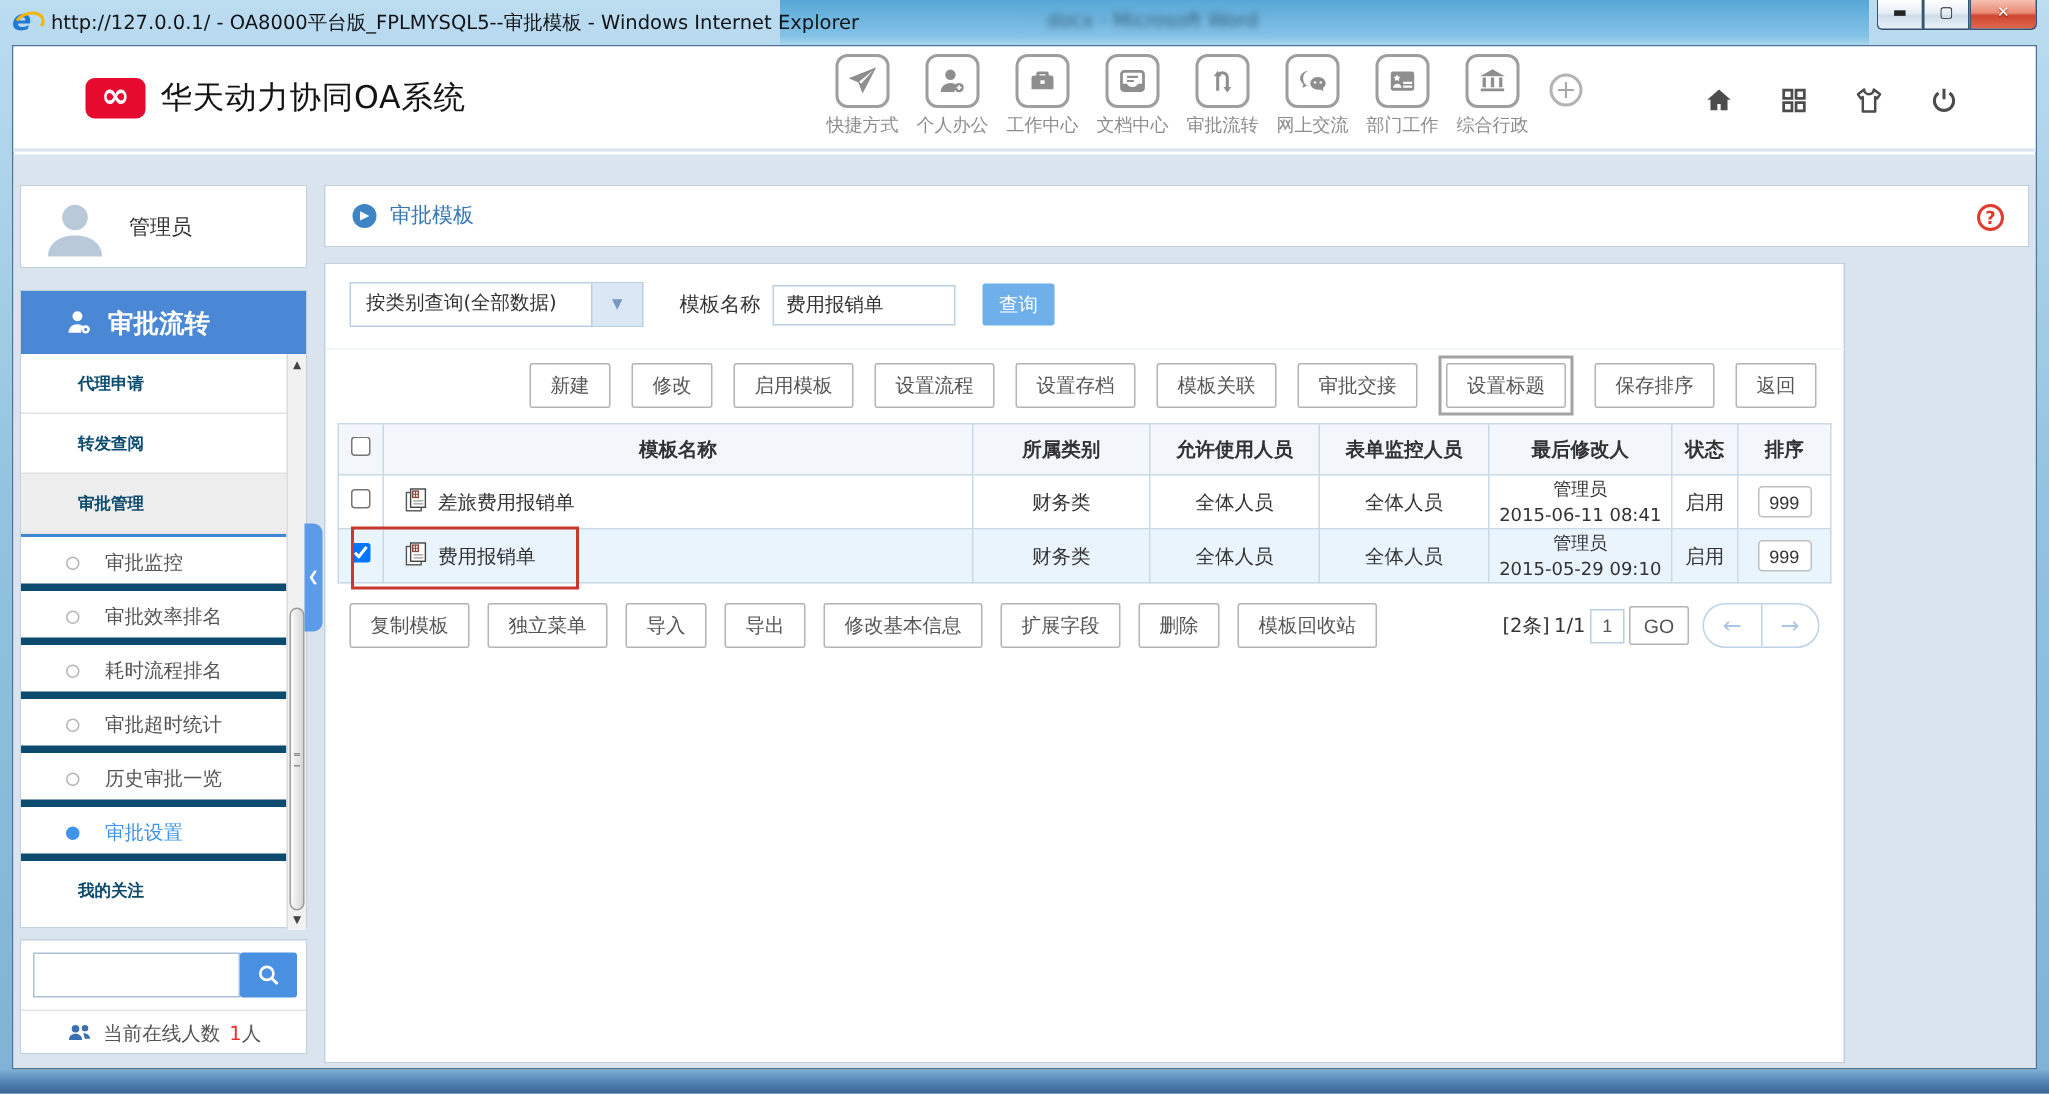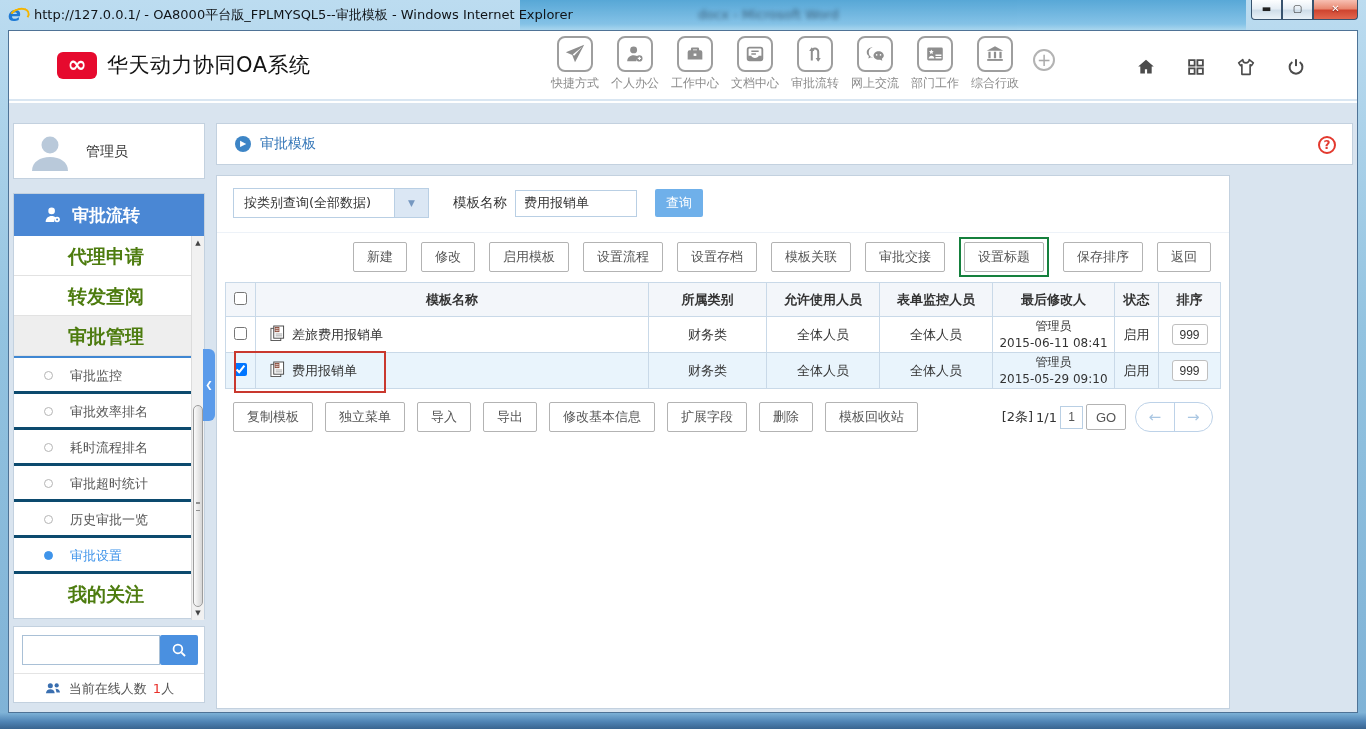--- a/index.html
+++ b/index.html
@@ -60,26 +60,26 @@
     border:1px solid #c3d1df; }
   .avatar { position:absolute; left:14px; top:7px; width:44px; height:42px; }
   .user-name { position:absolute; left:72px; top:19px; font-size:14px; color:#333; }
   .menu-box { position:absolute; left:4px; top:90px; width:192px; height:426px; background:#fff;
     border:1px solid #c3d1df; }
   .menu-head { height:42px; background:#4a87d4; color:#fff; font-size:17px; font-weight:bold;
     display:flex; align-items:center; }
   .menu-head svg { width:22px; height:22px; margin:0 8px 0 28px; }
   .menu-body { position:relative; height:384px; overflow:hidden; }
   .menu-list { margin-right:13px; }
-  .menu-item { height:40px; line-height:40px; padding-left:54px; font-size:19px; font-weight:bold;
-    color:#4d7c0f; border-bottom:1px solid #e2e2e2; cursor:pointer; background:#fff; }
+  .menu-item { height:40px; line-height:40px; padding-left:38px; font-size:11px; font-weight:bold;
+    color:#0c4a6e; border-bottom:1px solid #e2e2e2; cursor:pointer; background:#fff; }
   .menu-item.selected { background:#eeeeee; }
   .submenu { border-top:2px solid #3f87d2; }
   .sub-item { position:relative; height:36px; line-height:36px; padding-left:56px; font-size:13px;
-    color:#555; border-bottom:3px solid #0c4a6e; cursor:pointer; }
+    color:#555; border-bottom:5px solid #0c4a6e; cursor:pointer; }
   .sub-item .radio { position:absolute; left:30px; top:13px; width:9px; height:9px;
     border:1px solid #b5b5b5; border-radius:50%; background:#fff; }
   .sub-item.active { color:#3f94ea; }
   .sub-item.active .radio { background:#3f94ea; border-color:#3f94ea; }
   .menu-item.bottom { border-bottom:none; }
   
   .sb { position:absolute; right:0; top:0; bottom:0; width:13px; background:#f1f1f1;
     border-left:1px solid #dcdcdc; }
   .sb-up,.sb-down { position:absolute; left:0; right:0; height:14px; font-size:7px; color:#444;
     text-align:center; line-height:14px; }
@@ -125,21 +125,21 @@
   .q-label { margin-left:24px; font-size:13.5px; color:#333; }
   .q-input { margin-left:8px; width:122px; height:27px; border:1px solid #b9cfe4; padding:0 8px;
     font-size:13px; color:#333; }
   .q-btn { margin-left:18px; width:48px; height:28px; background:#6fb0ea; border:none; color:#fff;
     font-size:13px; border-radius:2px; cursor:pointer; }
   .q-sep { position:absolute; left:0; right:0; top:56px; border-top:1px solid #edf2f8; }
 
   .actions { position:absolute; top:61px; right:18px; display:flex; align-items:center; gap:14px; }
   .btn { padding:5px 13px; font-size:13px; color:#555; background:#fff; border:1px solid #b3b3b3;
     border-radius:2px; cursor:pointer; white-space:nowrap; }
-  .red-wrap { border:2px solid #15803d; padding:3px; display:inline-block; line-height:0;text-decoration:underline; }
+  .red-wrap { border:2px solid #a3a3a3; padding:3px; display:inline-block; line-height:0;text-decoration:underline; }
 
   .table-wrap { position:absolute; left:8px; right:8px; top:106px; }
   table { width:100%; border-collapse:collapse; table-layout:fixed; }
   th,td { border:1px solid #c9d9e8; font-size:13px; color:#333; text-align:center; }
   th { height:34px; background:#f3f6fa; font-weight:bold; }
   td { height:36px; }
   .col-chk { width:30px; } .col-cat { width:118px; } .col-allow { width:113px; }
   .col-mon { width:113px; } .col-mod { width:122px; } .col-st { width:44px; } .col-ord { width:62px; }
   td.name-cell { text-align:left; padding-left:14px; }
   .name-cell svg { width:15px; height:17px; vertical-align:-3px; margin-right:7px; }

